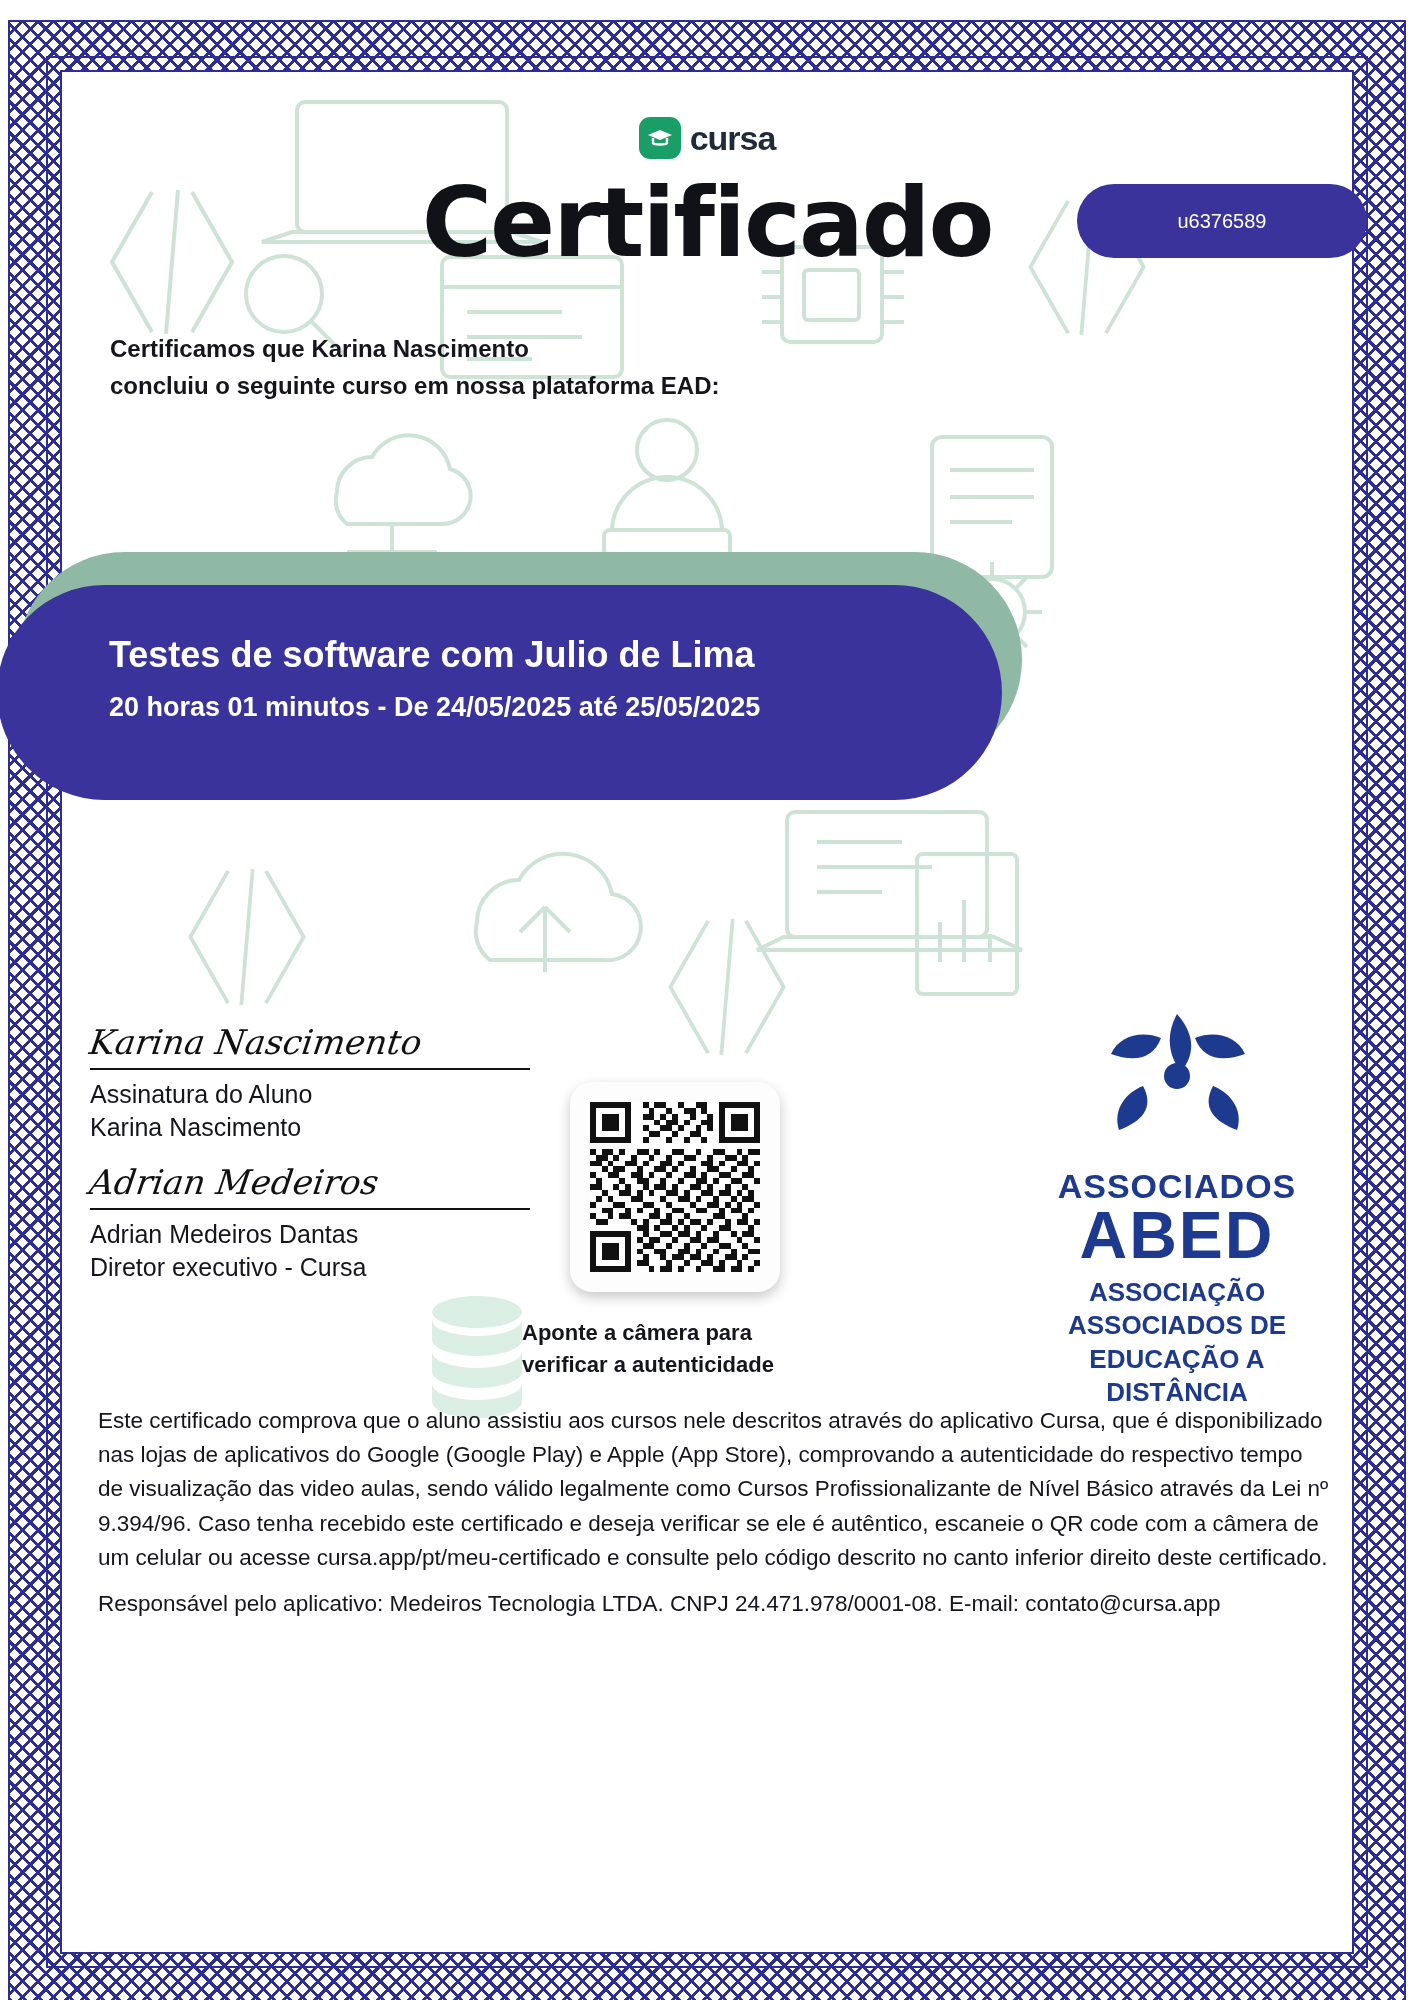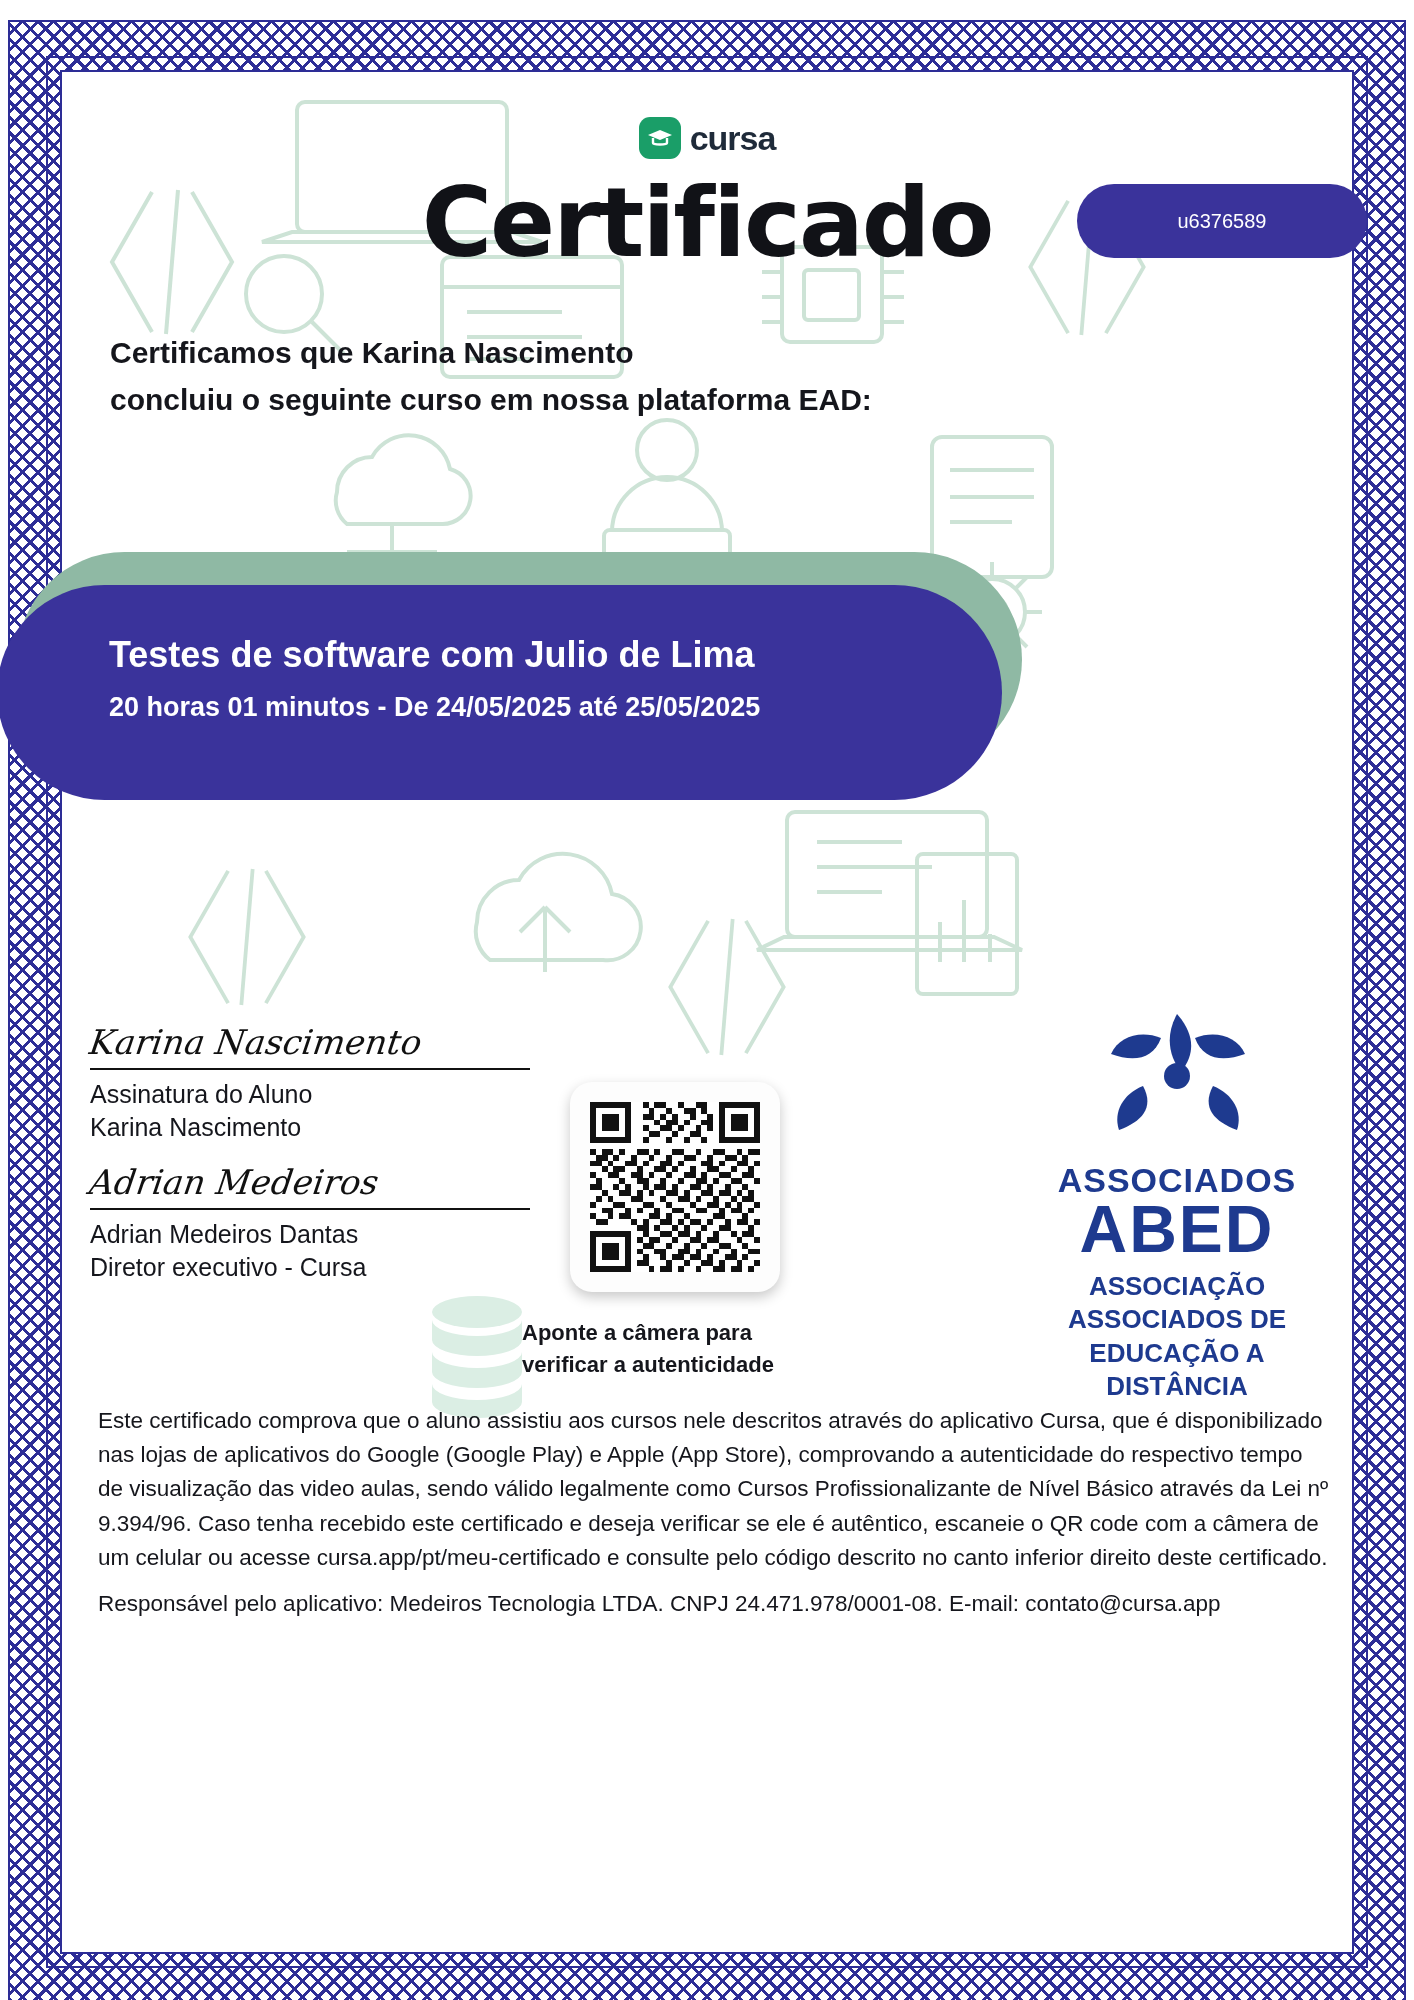--- a/index.html
+++ b/index.html
@@ -126,21 +126,21 @@
     align-items: center;
     justify-content: center;
     padding: 0 28px;
     box-sizing: border-box;
   }
 
   .intro {
     position: absolute;
     left: 48px;
     top: 258px;
-    font-size: 30px;
+    font-size: 24px;
     font-weight: bold;
     color: #15161c;
     line-height: 1.55;
   }
 
   
   .banner {
     position: absolute;
     left: -65px;
     top: 480px;
@@ -233,20 +233,21 @@
     right: 10px;
     top: 930px;
     width: 330px;
     text-align: center;
     color: #1e3a8f;
   }
   .abed-assoc {
     font-size: 34px;
     font-weight: bold;
     letter-spacing: 1px;
+    margin-top: 6px;
   }
   .abed-big {
     font-size: 66px;
     font-weight: bold;
     letter-spacing: 2px;
     line-height: 1;
     margin-top: -4px;
   }
   .abed-sub {
     font-size: 26px;

